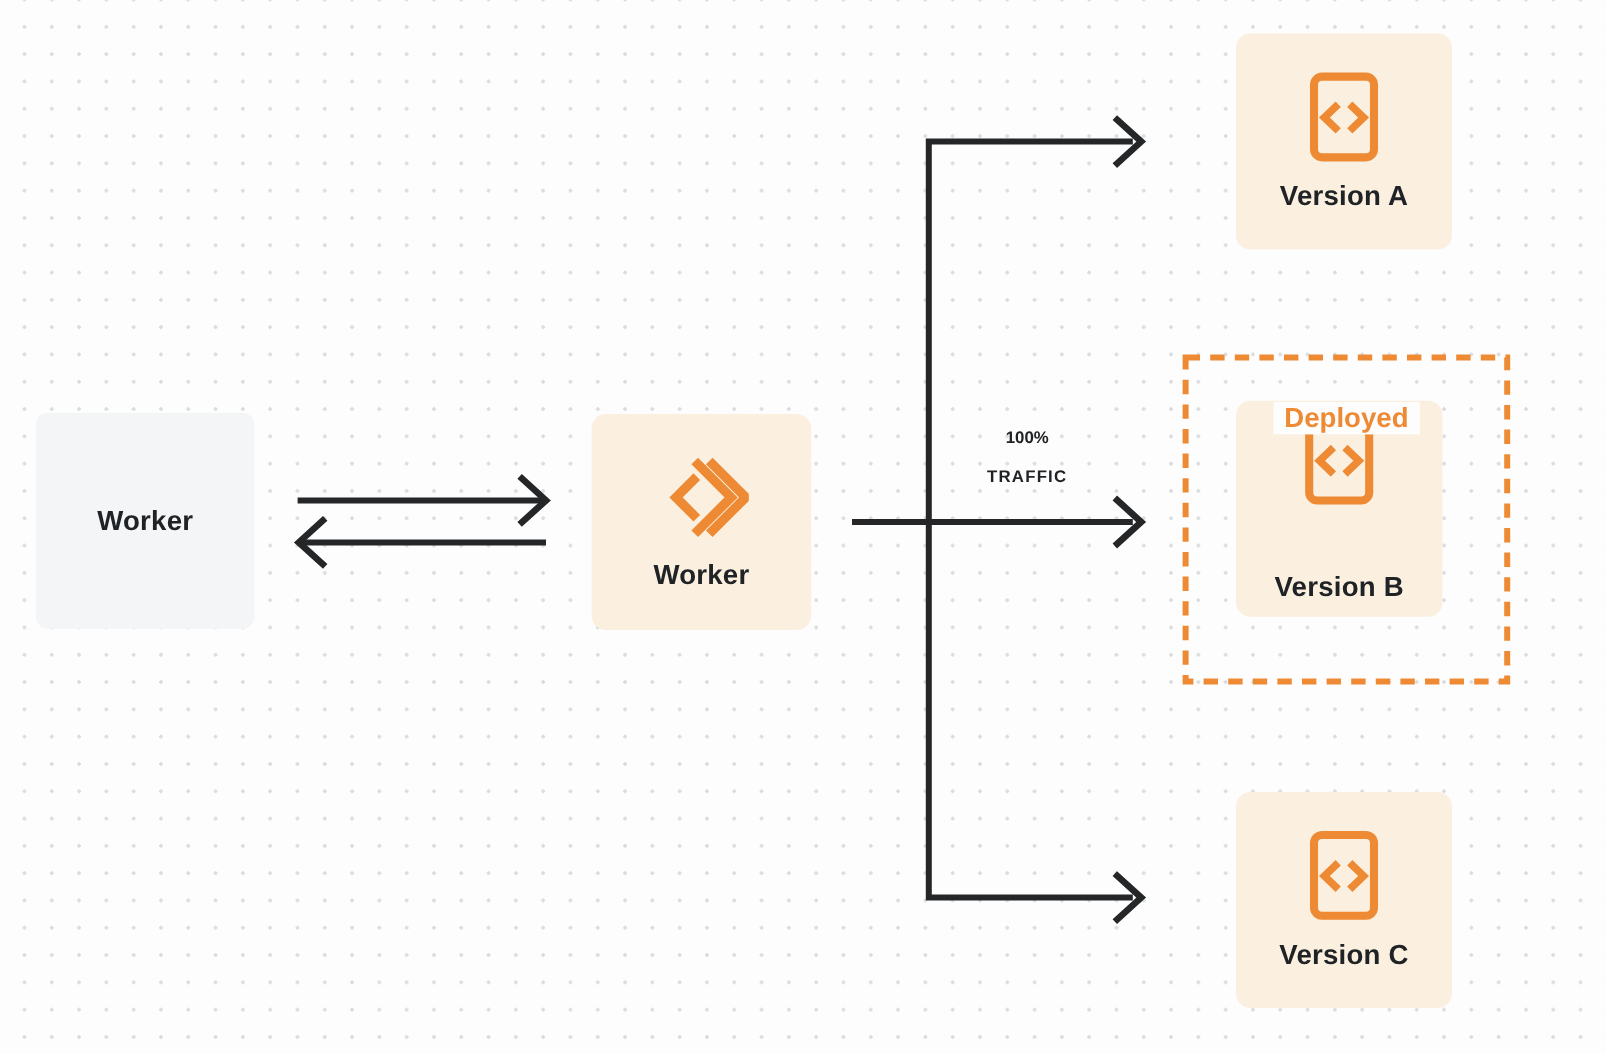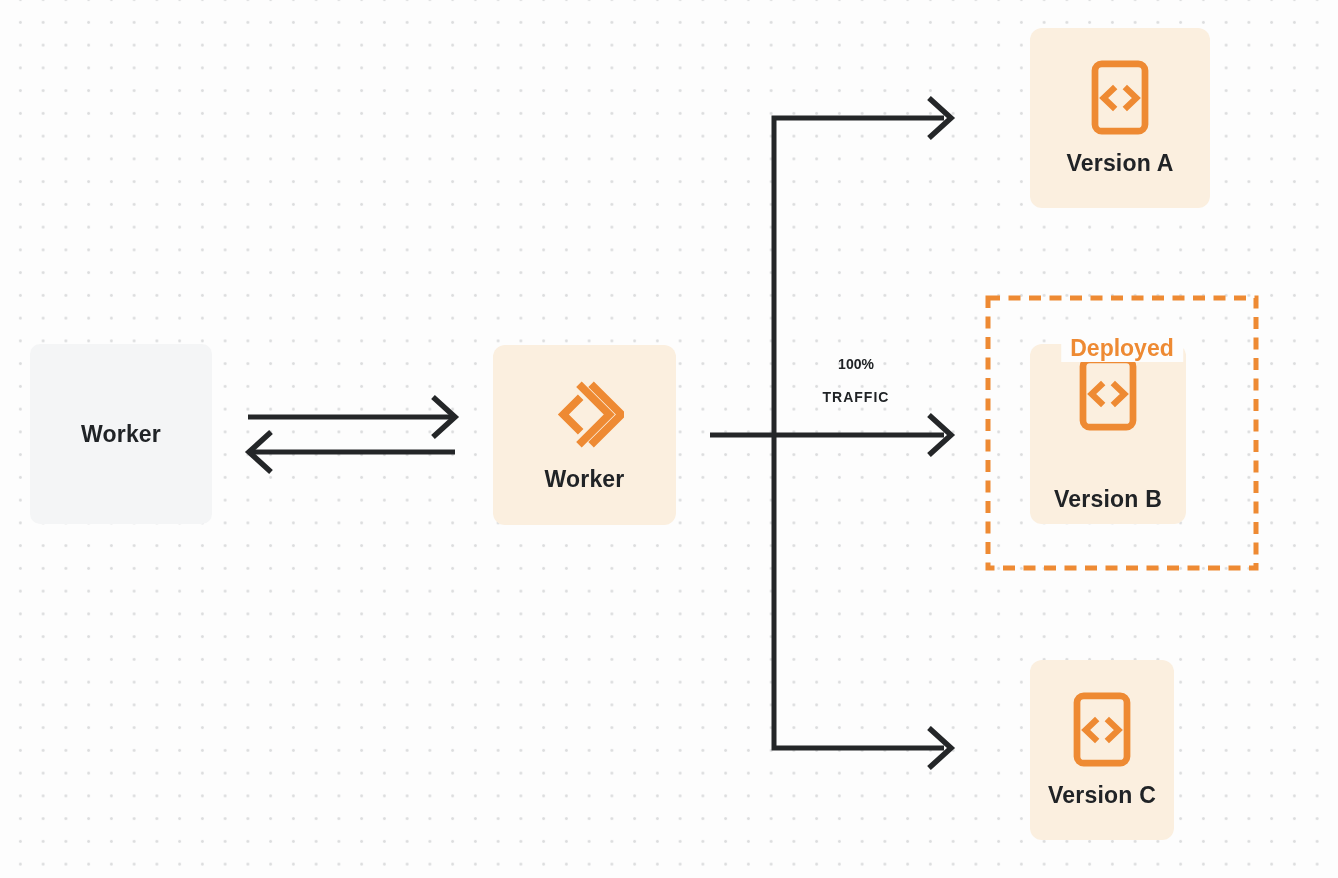--- a/index.html
+++ b/index.html
@@ -60,22 +60,22 @@
     letter-spacing: 0.2px;
     white-space: nowrap;
   }
   .client-node {
     left: 30px; top: 344px; width: 182px; height: 180px;
     background: var(--client-bg);
     border-radius: 10px;
   }
   .worker-node  { left: 493px;  top: 345px; width: 183px; height: 180px; }
   .version-a    { left: 1030px; top: 28px;  width: 180px; height: 180px; }
-  .version-b    { left: 1030px; top: 344px; width: 156px; height: 180px; gap: 40px; }
-  .version-c    { left: 1030px; top: 660px; width: 144px; height: 180px; }
+  .version-b    { left: 1030px; top: 334px; width: 172px; height: 180px; gap: 40px; }
+  .version-c    { left: 1030px; top: 660px; width: 180px; height: 180px; }
   .node .icon { margin-bottom: 15px; }
   .worker-icon path {
     fill: none;
     stroke: var(--accent);
     stroke-width: 9;
     stroke-linejoin: miter;
     stroke-linecap: butt;
   }
   .code-icon rect {
     fill: none;

